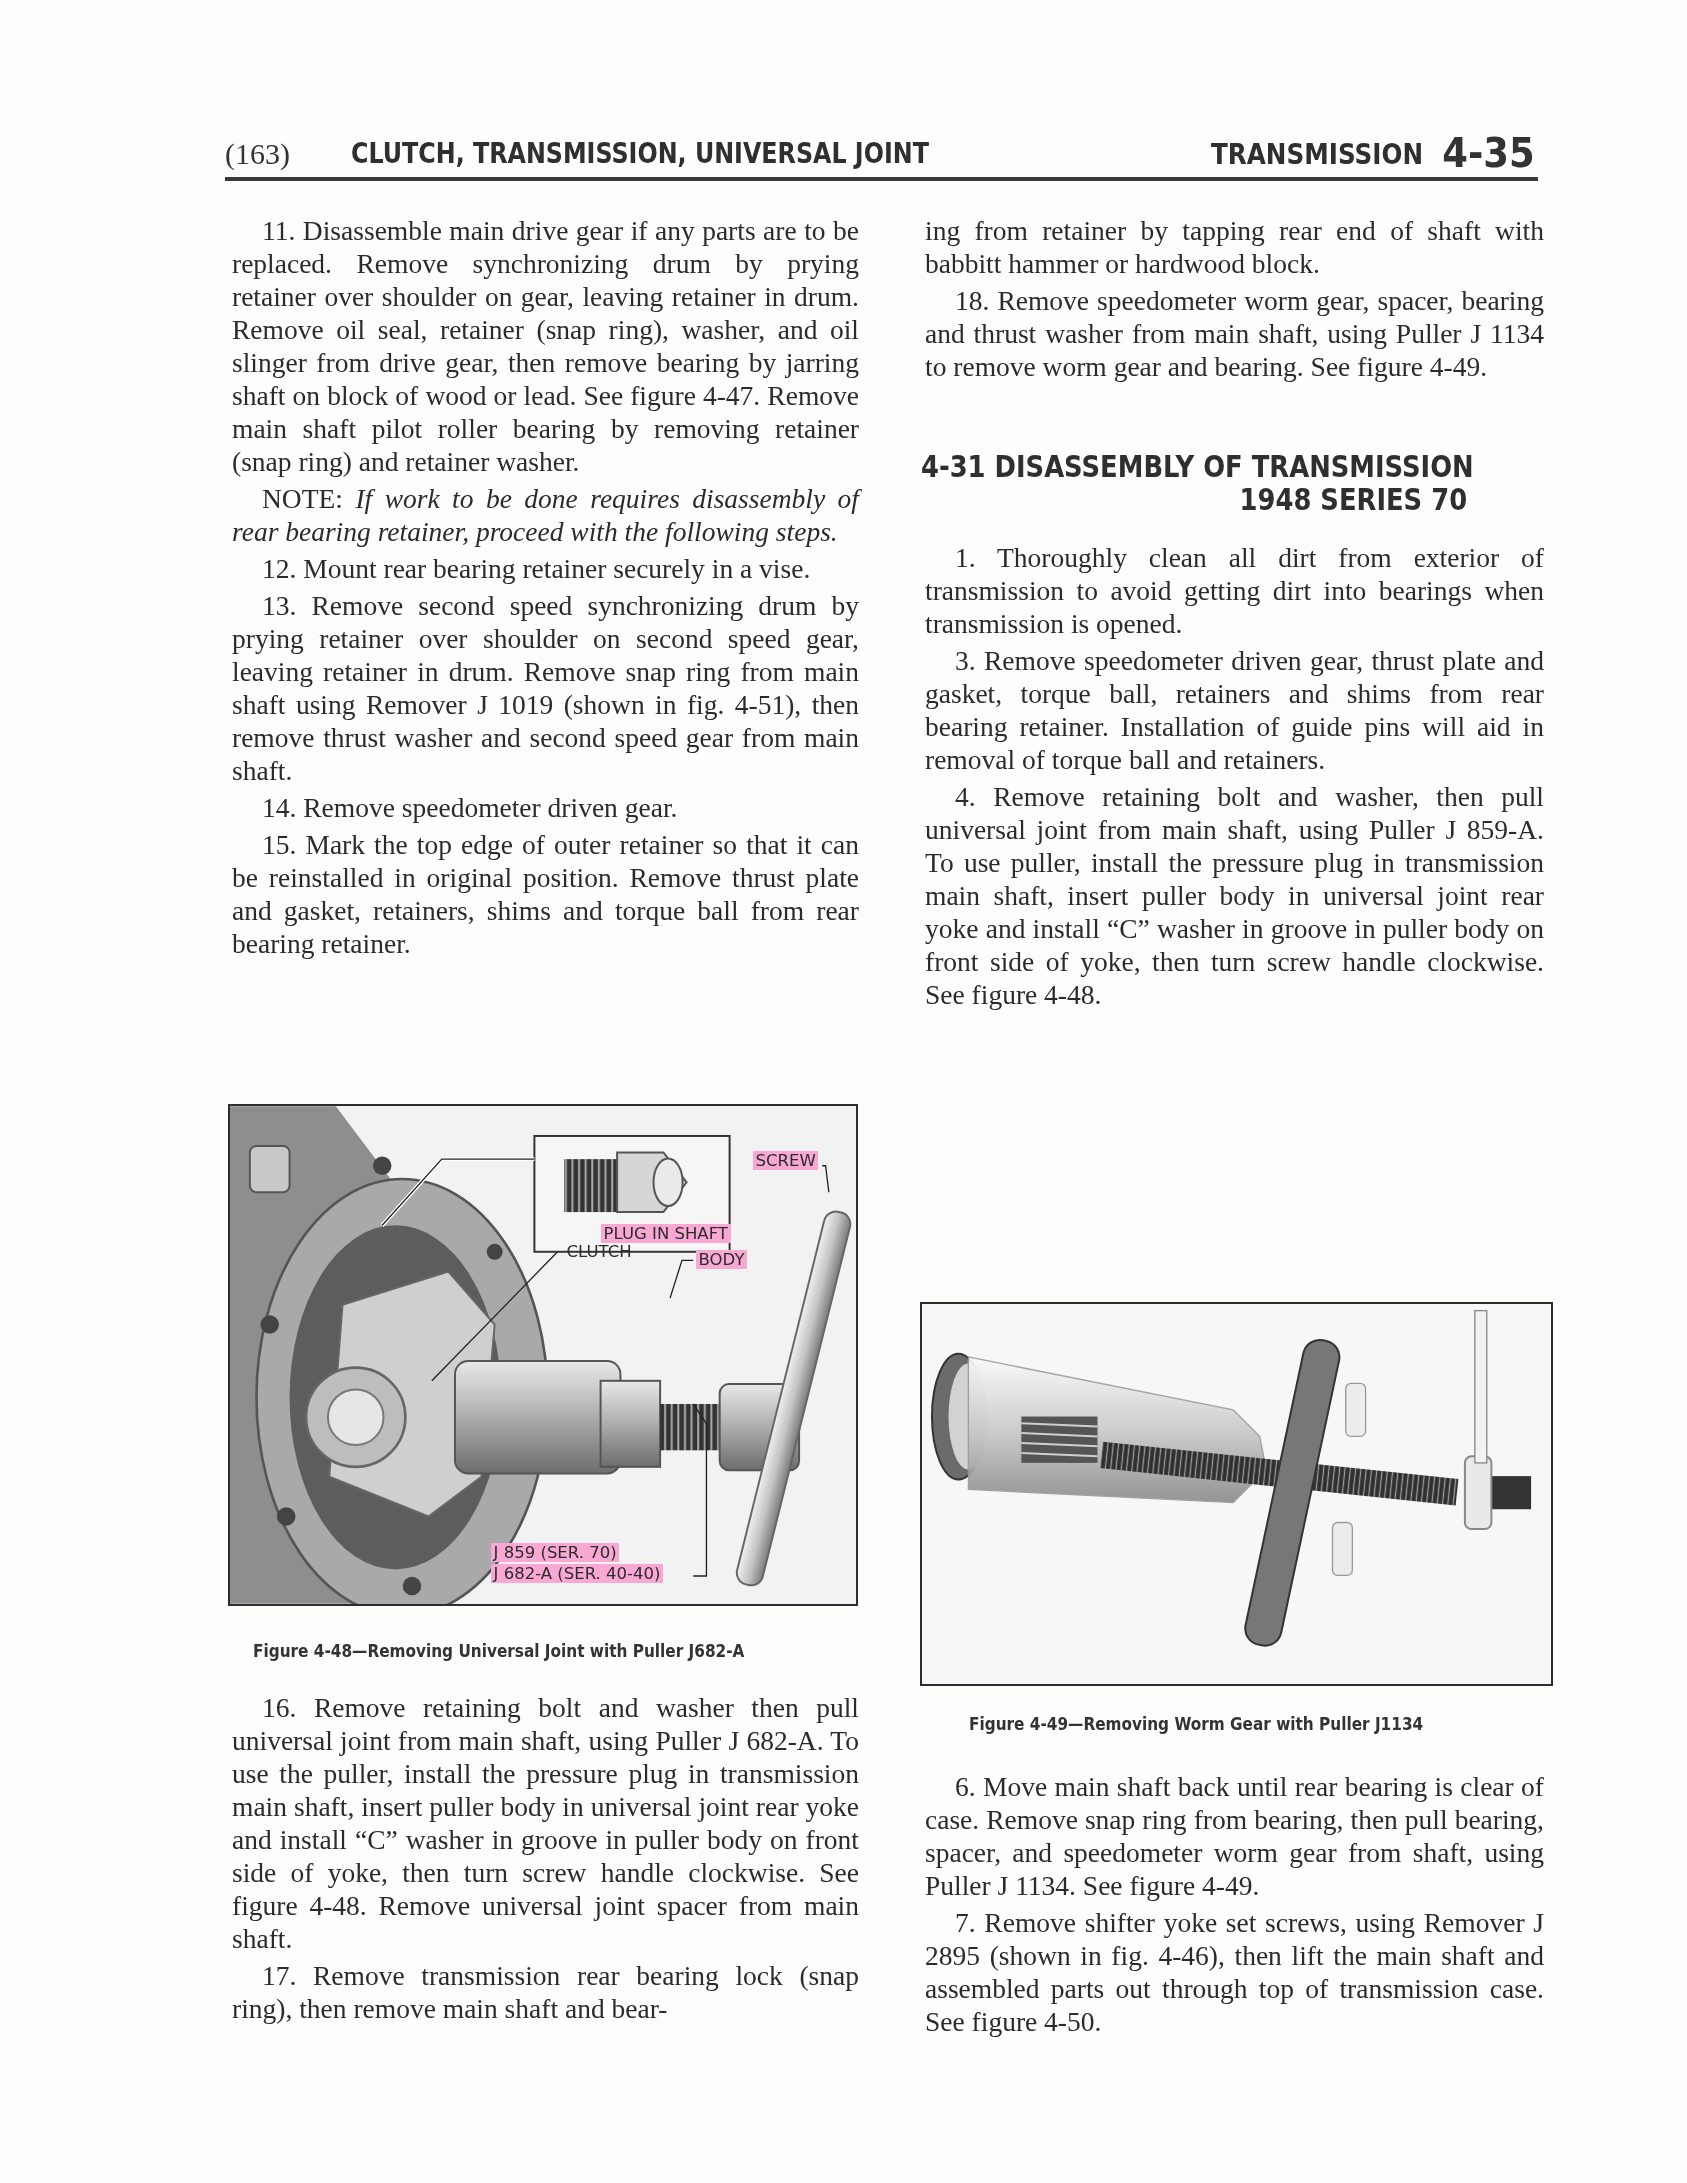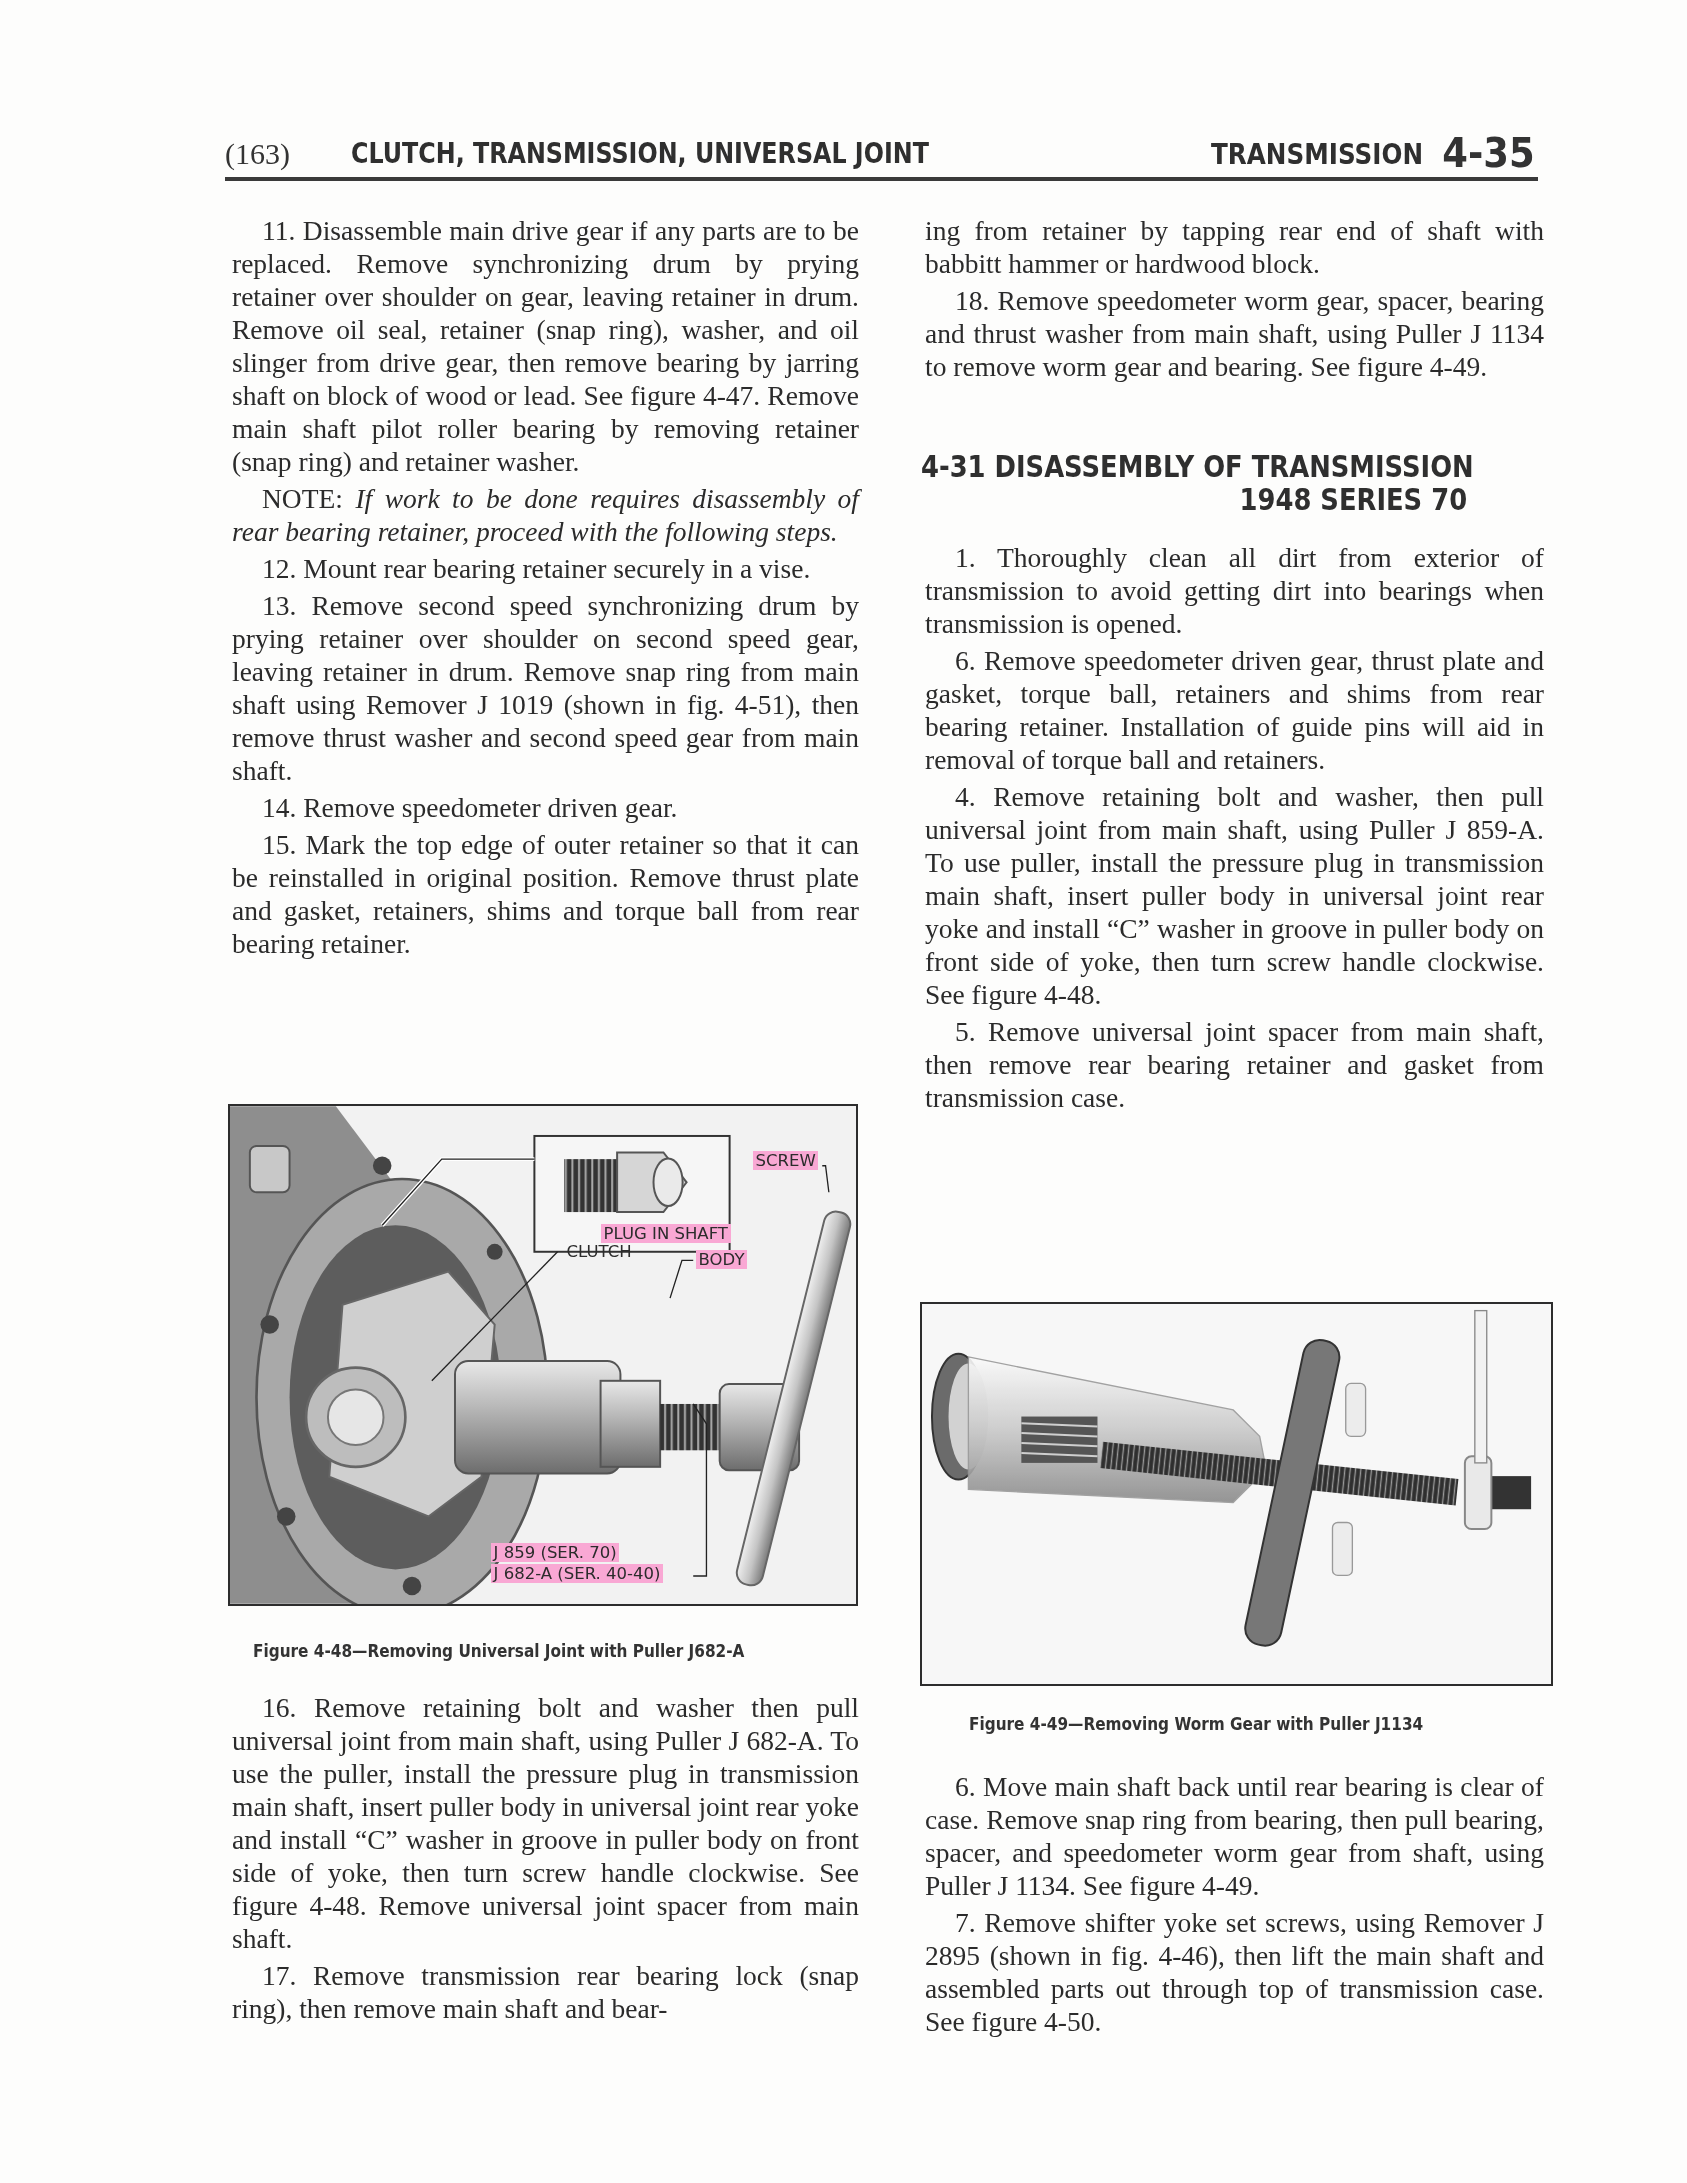--- a/index.html
+++ b/index.html
@@ -154,23 +154,22 @@
   <p>18. Remove speedometer worm gear, spacer, bearing and thrust washer from main shaft, using Puller J 1134 to remove worm gear and bearing. See figure 4-49.</p>
 </div>
 
 <h2 class="heading" style="position:absolute; left:921px; top:450px; width:635px;">
   <span class="l1">4-31 DISASSEMBLY OF TRANSMISSION</span>
   <span class="l2">1948 SERIES 70</span>
 </h2>
 
 <div class="col right" style="top:537px;">
   <p>1. Thoroughly clean all dirt from exterior of transmission to avoid getting dirt into bear­ings when transmission is opened.</p>
-  <p>6. Remove speedometer driven gear, thrust plate and gasket, torque ball, retainers and shims from rear bearing retainer. Installation of guide pins will aid in removal of torque ball and retainers.</p>
+  <p>3. Remove speedometer driven gear, thrust plate and gasket, torque ball, retainers and shims from rear bearing retainer. Installation of guide pins will aid in removal of torque ball and retainers.</p>
   <p>4. Remove retaining bolt and washer, then pull universal joint from main shaft, using Puller J 859-A. To use puller, install the pressure plug in transmission main shaft, insert puller body in universal joint rear yoke and install “C” washer in groove in puller body on front side of yoke, then turn screw handle clockwise. See figure 4-48.</p>
-  <p>5. Remove universal joint spacer from main shaft, then remove rear bearing retainer and gasket from transmission case.</p>
 </div>
 
 <div class="figure" style="left:920px; top:1302px; width:629px; height:380px; background:#f7f7f7;">
   <svg width="629" height="380" viewBox="0 0 950 574">
     <defs>
       <linearGradient id="cyl" x1="0" y1="0" x2="0" y2="1">
         <stop offset="0" stop-color="#fafafa"></stop>
           <stop offset="0.5" stop-color="#c9c9c9"></stop>
           <stop offset="1" stop-color="#8a8a8a"></stop>
       </linearGradient>

